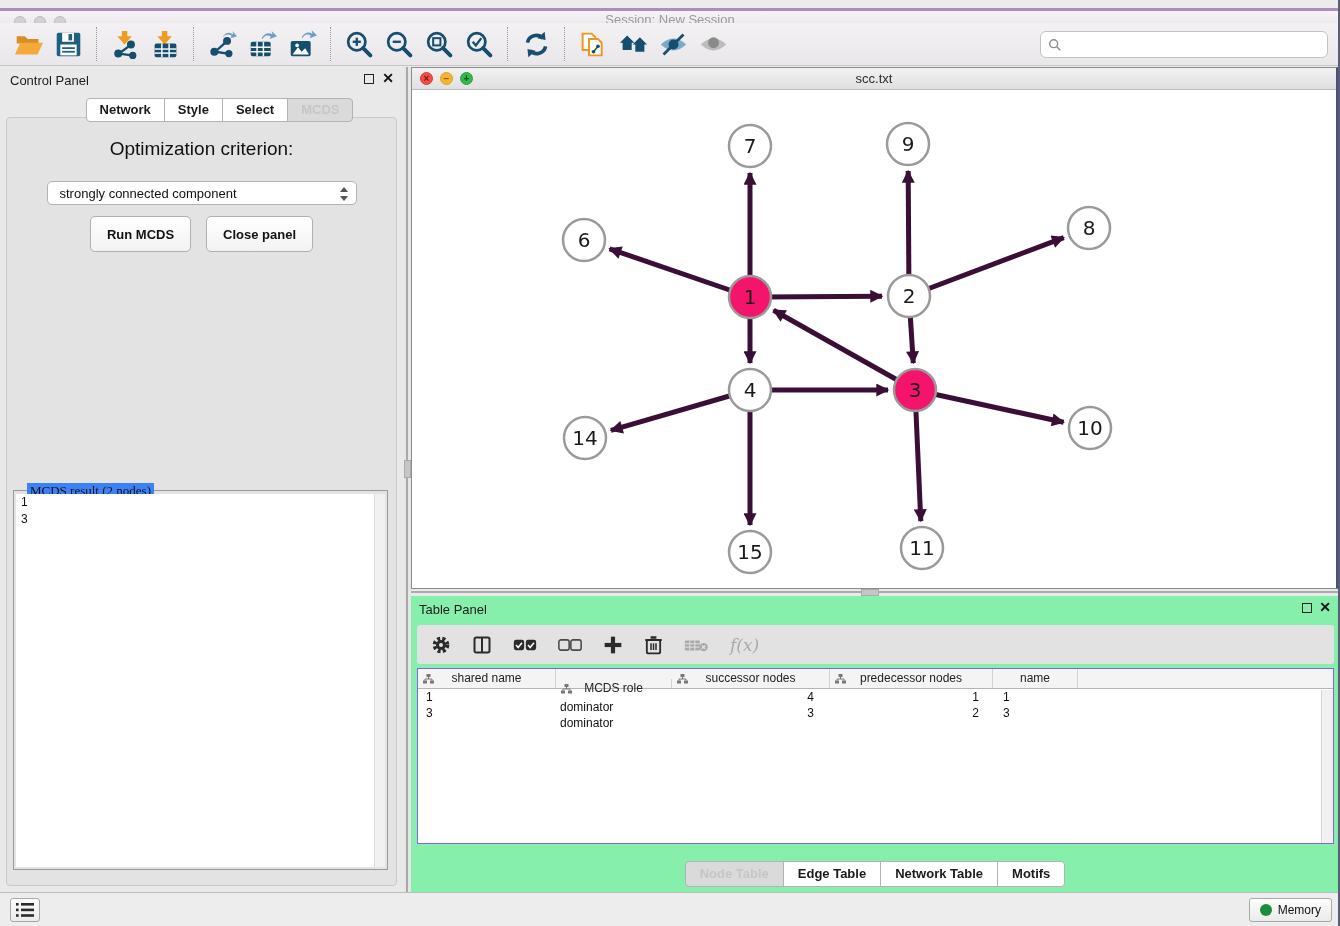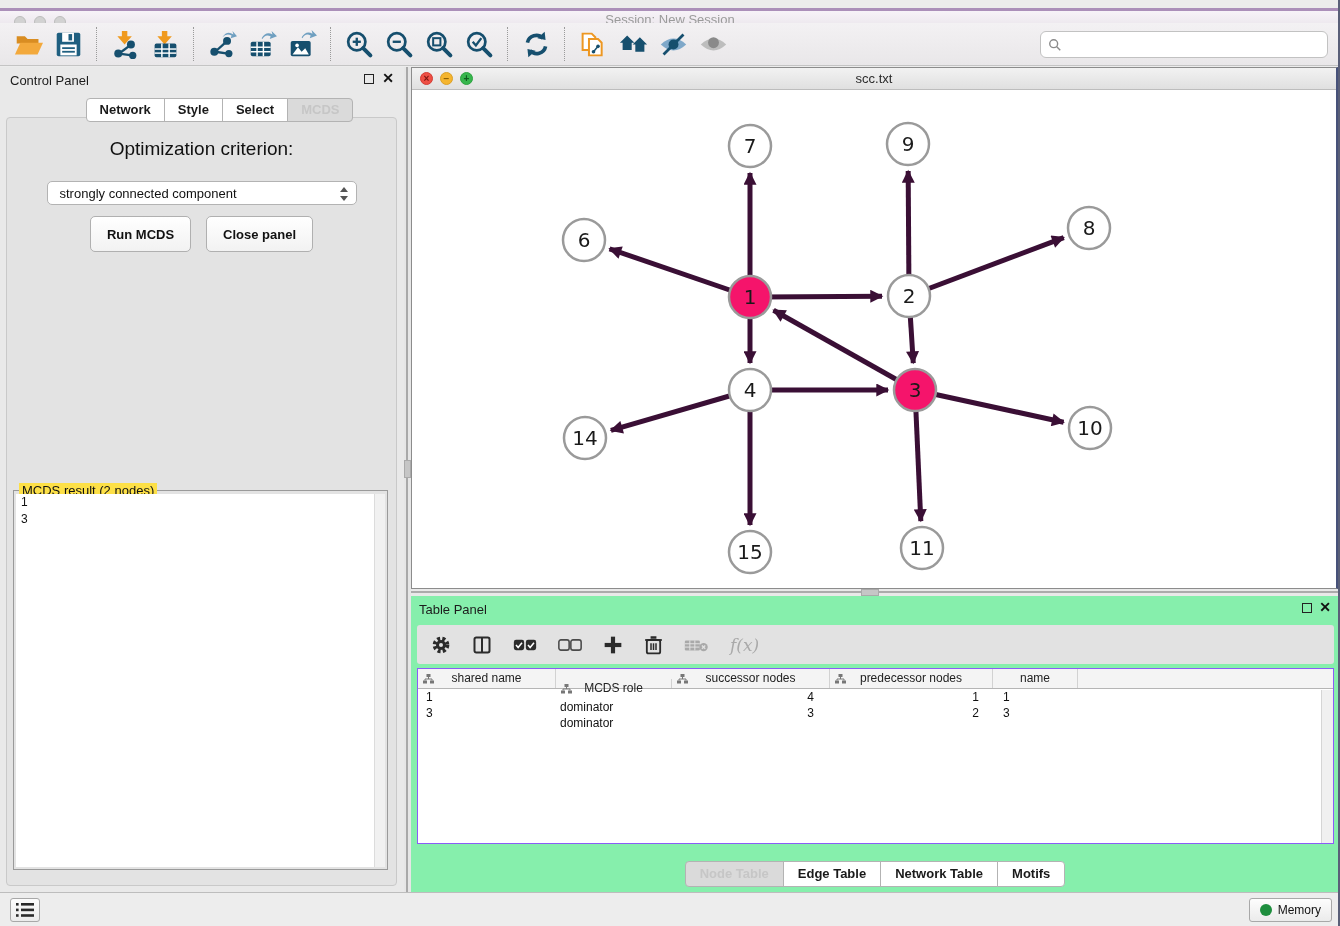--- a/index.html
+++ b/index.html
@@ -48,22 +48,22 @@
   .opt-label { margin-top:20px; text-align:center; font-size:19px; color:#111; }
   .select-box { position:relative; margin:21px auto 0; width:310px; height:24px; background:#fff;
     border:1px solid #b3b3b3; border-radius:5px; font-size:13px; color:#111;
     display:flex; align-items:center; padding-left:12px; }
   .select-arrows { position:absolute; right:5px; top:2px; }
   .btn-row { display:flex; justify-content:center; gap:15px; margin-top:11px; }
   .pbtn { height:36px; padding:0 16px; background:linear-gradient(#ffffff,#f2f2f2);
     border:1px solid #b0b0b0; border-radius:5px; font-size:13px; font-weight:600; color:#111; }
   .result-box { position:absolute; left:6px; right:8px; top:372px; bottom:15px;
     border:1px solid #9a9a9a; }
-  .result-legend { position:absolute; top:-8px; left:5px; background:#fde047; padding:0 3px;
-    font-size:13px; color:#111; }
+  .result-legend { position:absolute; top:-8px; left:13px; background:#3b82f6; padding:0 3px;
+    font-size:13px; color:#111;font-family:Liberation Serif, serif; }
   .result-list { position:absolute; left:2px; right:2px; top:3px; bottom:2px; background:#fff; }
   .result-scroll { position:absolute; right:0; top:0; bottom:0; width:11px; background:#f1f1f1;
     border-left:1px solid #dcdcdc; }
   .result-item { font-size:12px; padding-left:5px; line-height:17px; color:#111; }
 
   
   .v-splitter { position:absolute; left:404px; top:67px; width:7px; height:825px;
     background:linear-gradient(90deg,#e6e6e6 2px,#a9a9a9 2px,#a9a9a9 4px,#e6e6e6 4px); }
   .v-grip { position:absolute; left:0; top:393px; width:7px; height:18px; background:#c6c6c6; border:1px solid #aaa; }
   .h-splitter { position:absolute; left:411px; top:589px; width:929px; height:7px;

